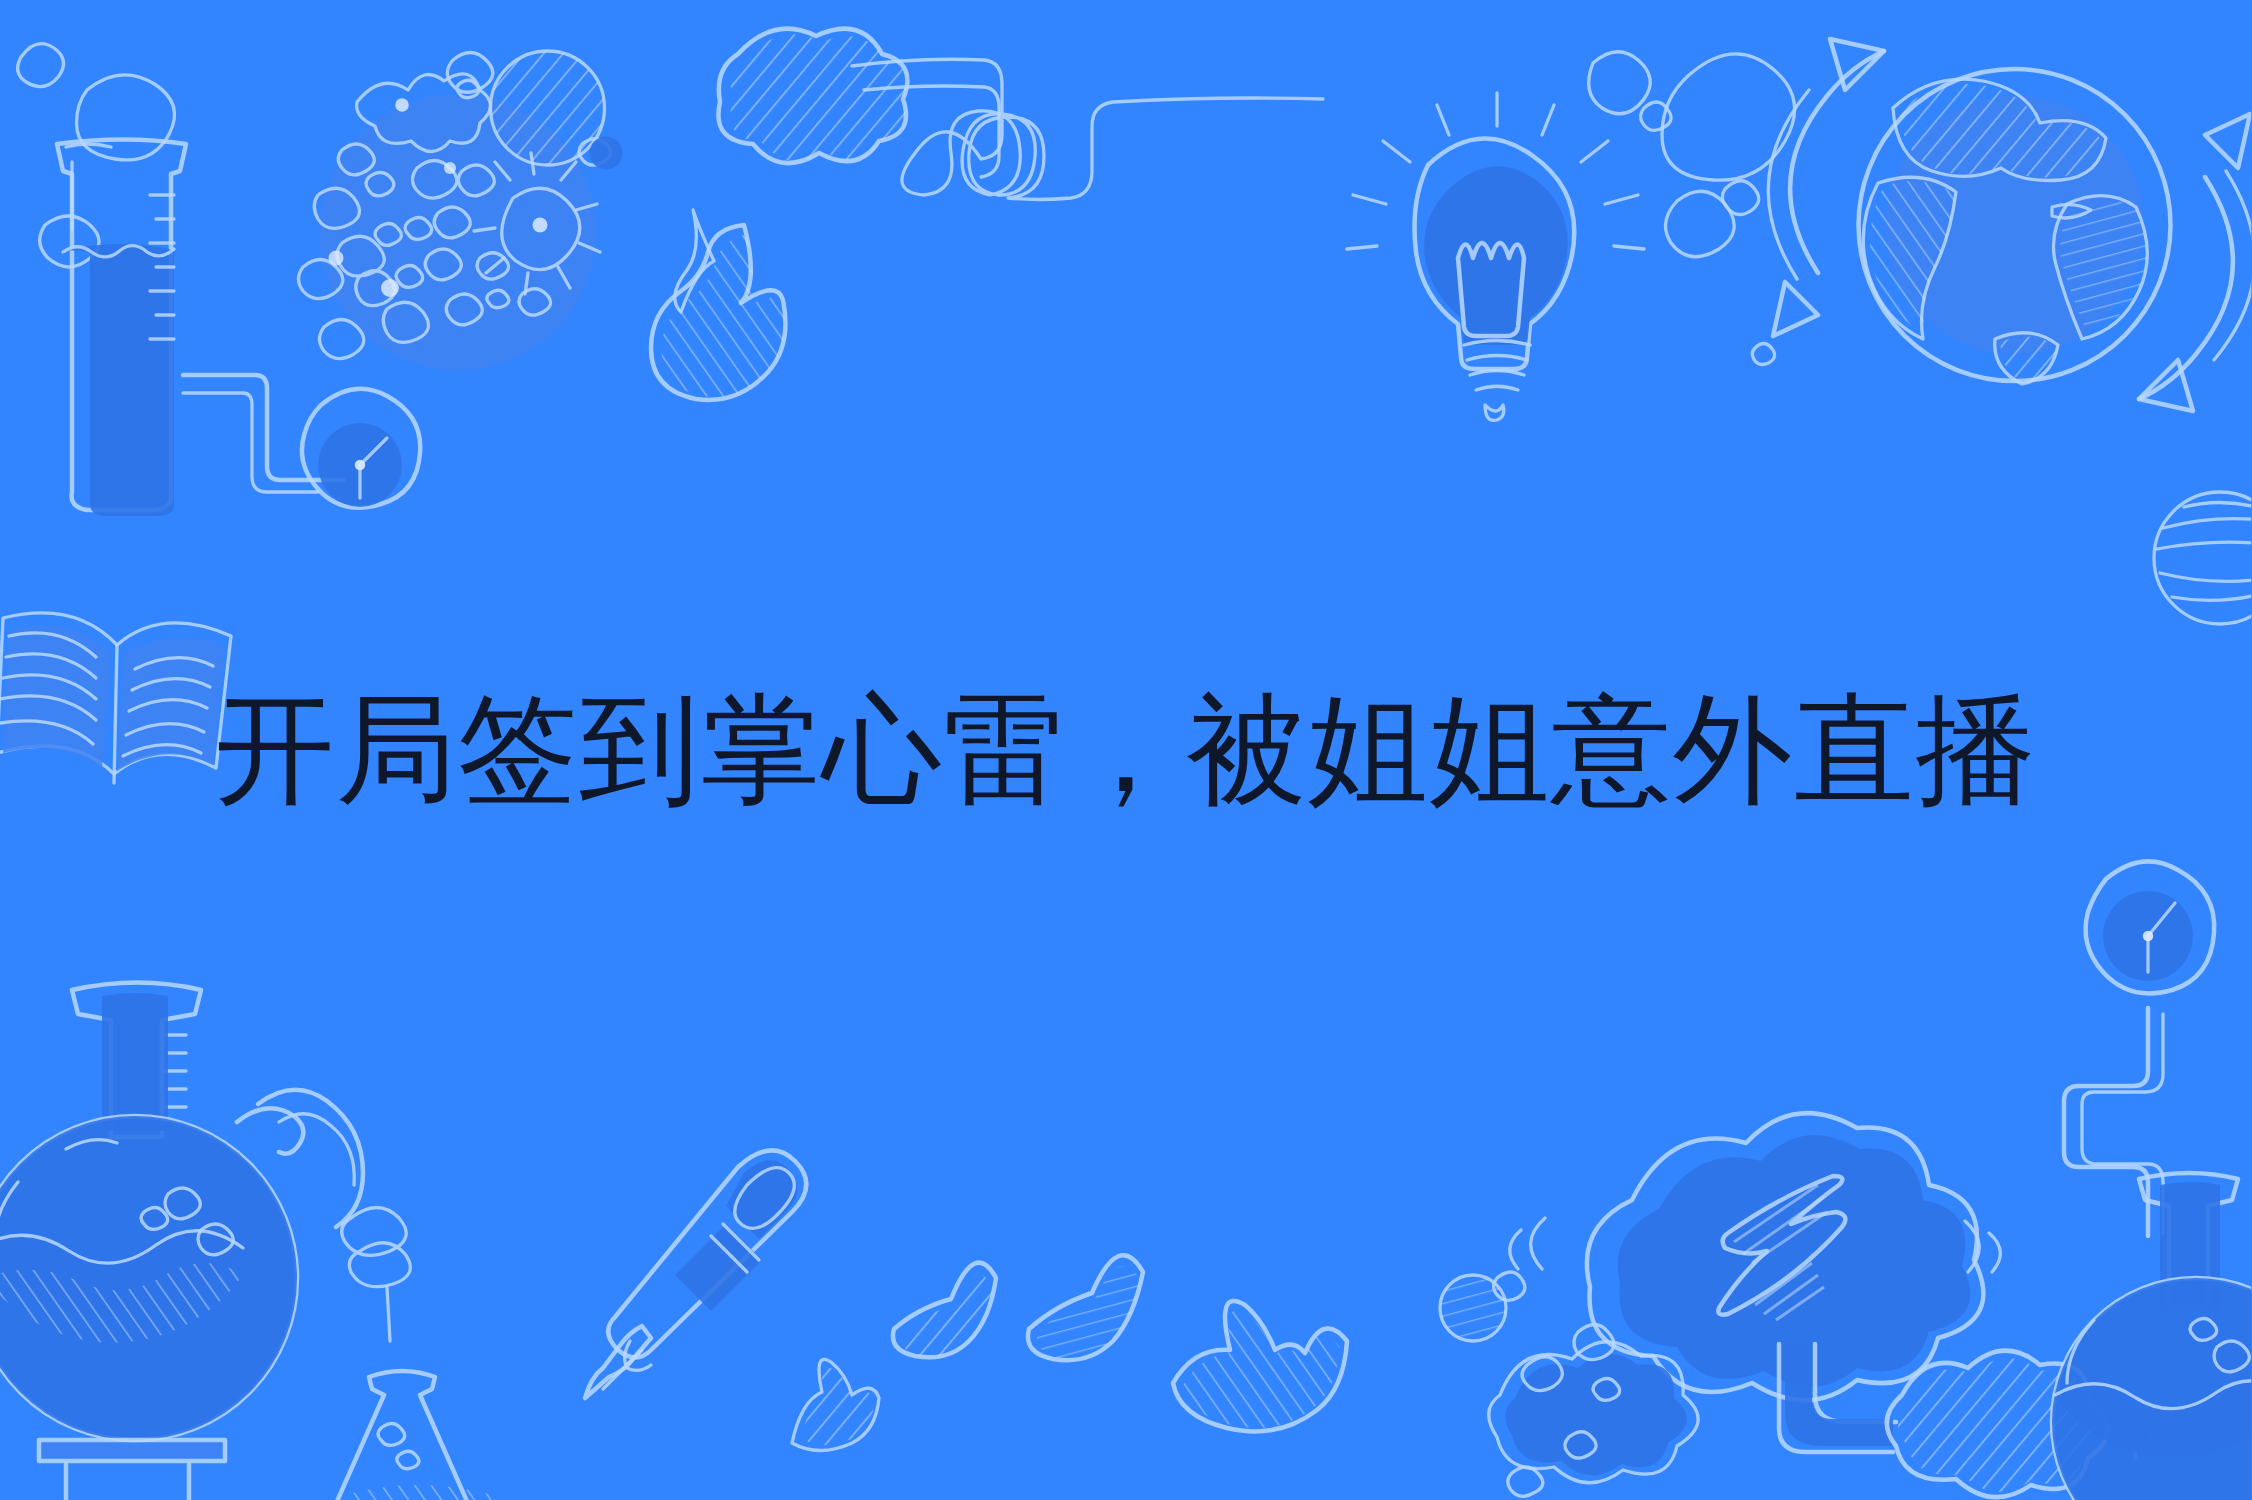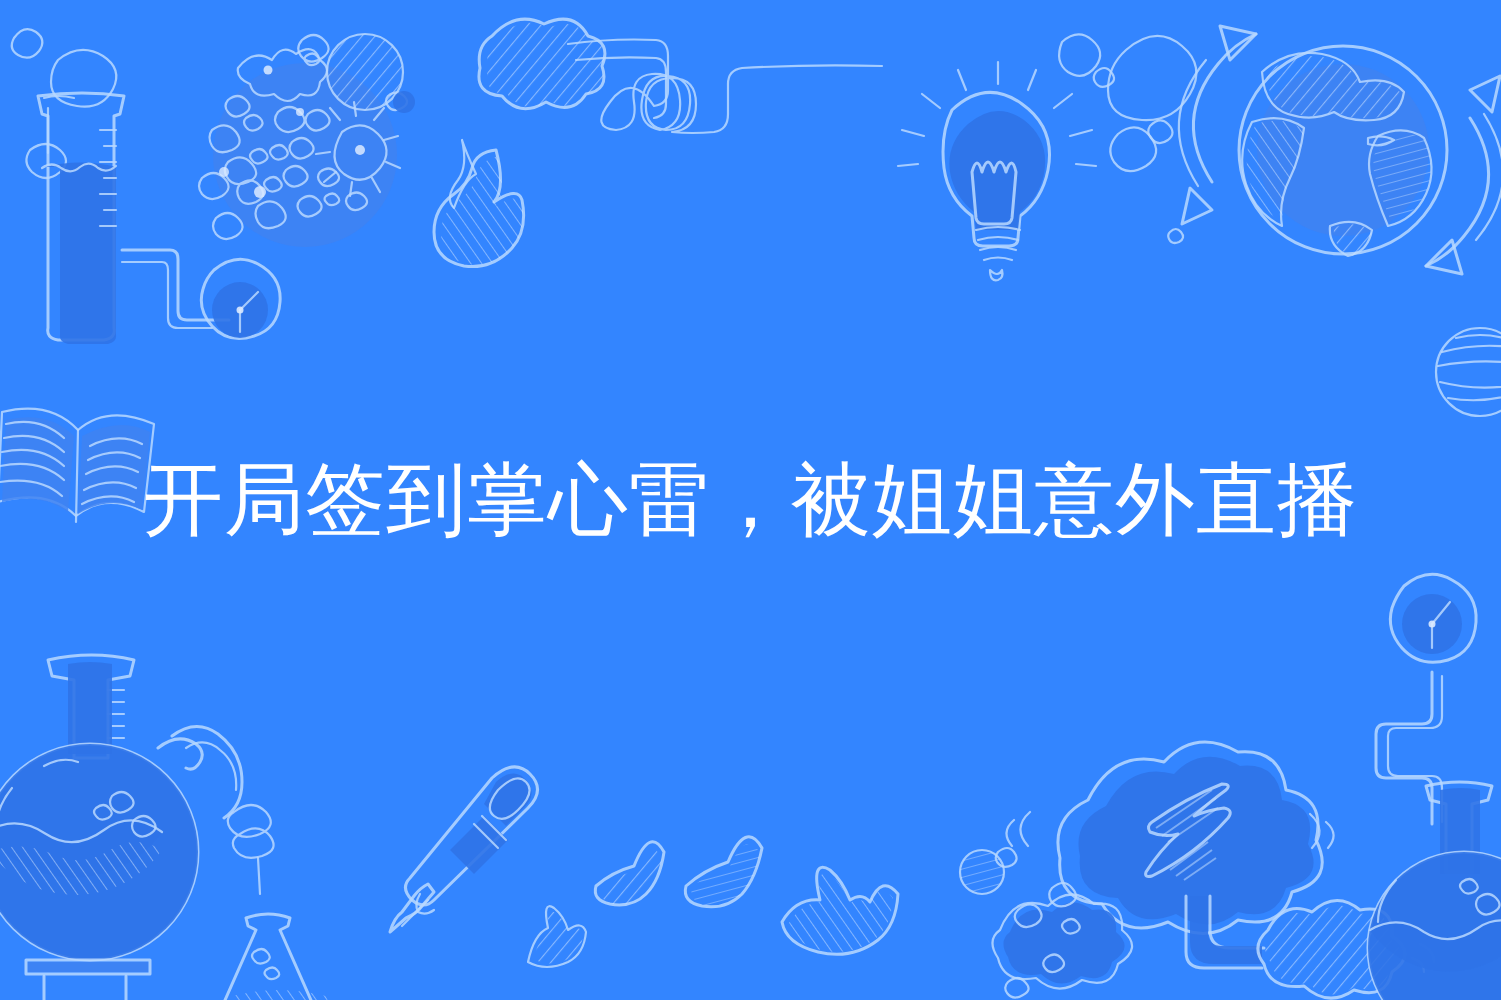--- a/index.html
+++ b/index.html
@@ -463,16 +463,16 @@
       <path class="sk sk-thin" d="M1396 880 q-18 20 -18 42" opacity=".55"></path>
       <g class="sk sk-thin">
         <path d="M1462 882 q8 -6 13 0 q6 6 -1 10 q-8 4 -12 -2 q-4 -4 0 -8 z"></path>
         <path d="M1478 898 q10 -8 18 0 q8 8 -2 14 q-10 6 -16 -2 q-4 -6 0 -12 z"></path>
       </g>
     </g>
 
   </svg>
 
   <div id="title-layer">
-    <h1 id="title" style="color: #ffffff;">开局签到掌心雷，被姐姐意外直播</h1>
+    <h1 id="title" style="color: #0f172a;">开局签到掌心雷，被姐姐意外直播</h1>
   </div>
 
 </div>
 
 </body></html>

